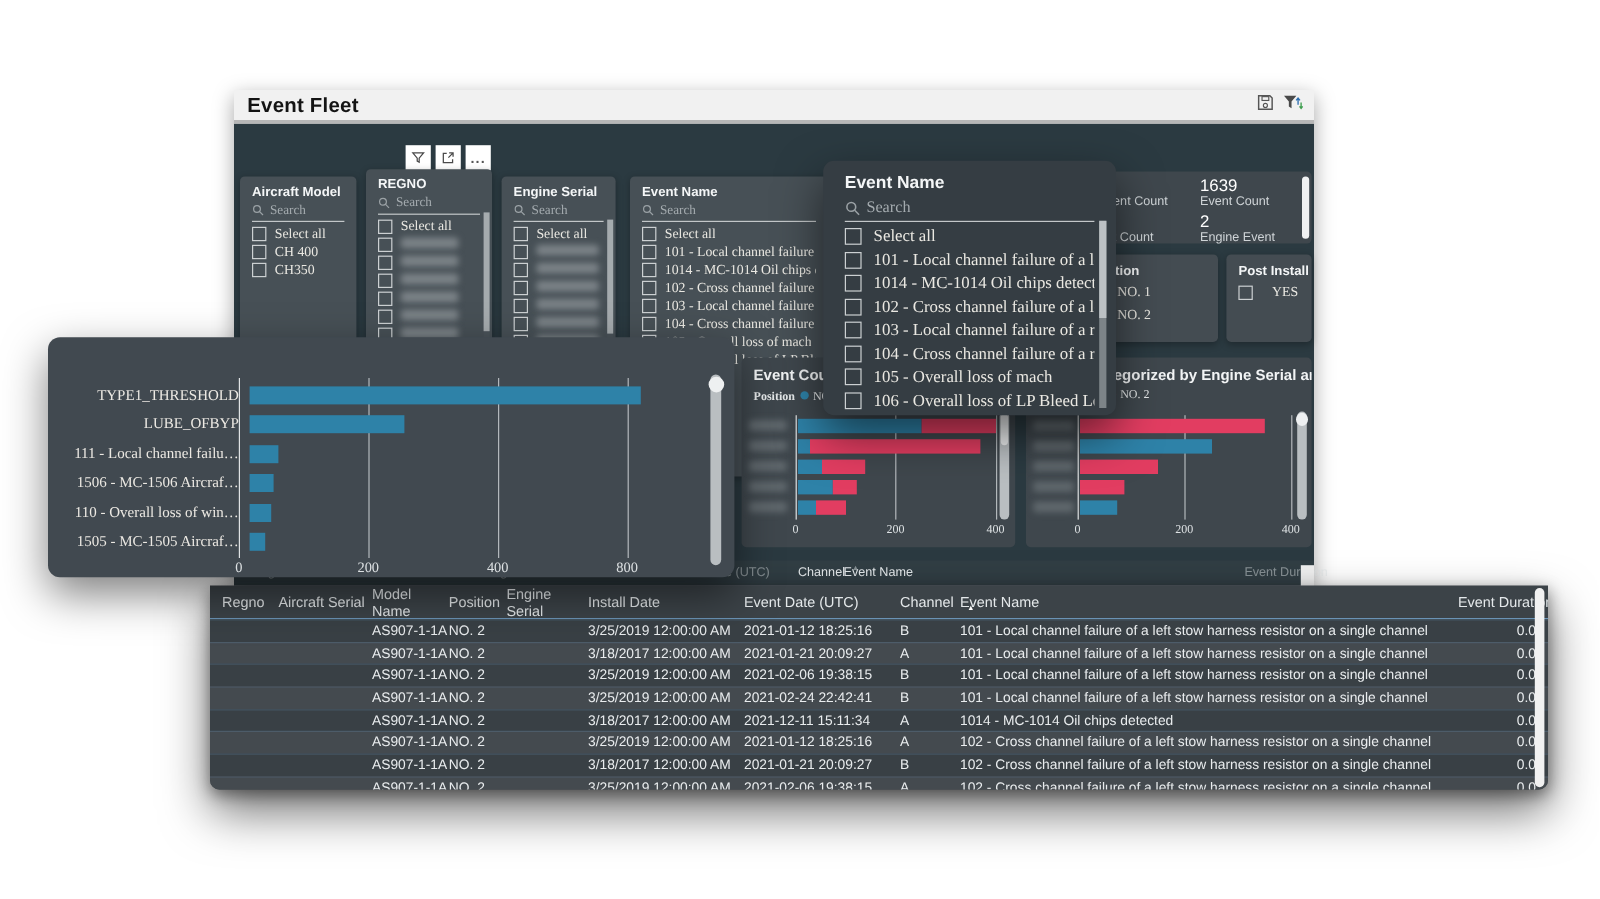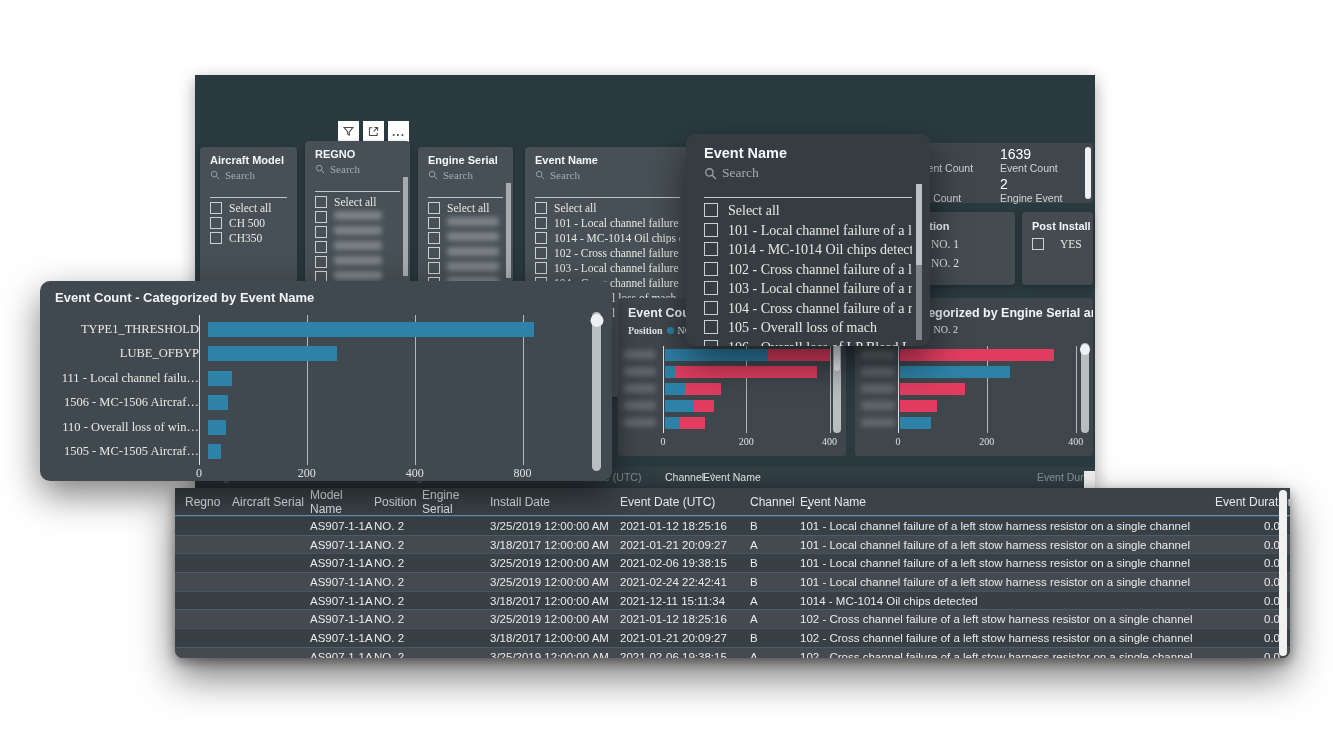--- a/index.html
+++ b/index.html
@@ -13,21 +13,21 @@
   .titlebar .title{font-size:17px;font-weight:bold;color:#141414;padding-left:11px;letter-spacing:.2px;}
   .tb-icons{margin-left:auto;display:flex;gap:7px;padding-right:9px;align-items:center;}
   
   .vh-toolbar{position:absolute;left:143px;top:46px;display:flex;gap:4px;}
   .vh-btn{width:21px;height:21px;background:#fff;display:flex;align-items:center;justify-content:center;color:#444;}
   .vh-btn .dots{font-size:12px;font-weight:bold;letter-spacing:1px;line-height:10px;color:#555;}
   
   .card{position:absolute;background:#475056;border-radius:4px;box-shadow:0 2px 6px rgba(0,0,0,.28);overflow:hidden;}
   .slicer-h{font-weight:bold;font-size:11px;color:#f4f6f7;padding:7px 10px 3px;}
   .search-row{display:flex;align-items:center;gap:5px;margin:0 10px 2px;border-bottom:1px solid #c3c7c9;
-              padding-bottom:16px;color:#a4abaf;font-family:"Liberation Serif",serif;font-size:11px;}
+              padding-bottom:3px;color:#a4abaf;font-family:"Liberation Serif",serif;font-size:11px;}
   .chk-row{display:flex;align-items:flex-start;gap:7px;padding:2px 10px 1px;font-family:"Liberation Serif",serif;
            font-size:11.5px;color:#eae8e2;height:12px;}
   .chk{width:10px;height:10px;border:1px solid #ccd0d2;flex:0 0 auto;background:transparent;}
   .blob{height:9px;border-radius:3px;background:#7b8287;filter:blur(2.5px);}
   .panel-scroll{position:absolute;top:36px;bottom:4px;right:2px;width:5px;background:#68707521;}
   .panel-scroll .pthumb{position:absolute;top:0;left:0;width:5px;height:45%;background:#a5abae;}
   
   .popup{position:absolute;left:686px;top:134px;width:244px;height:212px;background:#353d43;border-radius:9px;
          box-shadow:0 16px 38px rgba(0,0,0,.55);z-index:40;overflow:hidden;}
   .popup .slicer-h{font-size:14.5px;padding:11px 18px 4px;}
@@ -96,20 +96,39 @@
   .t-blob{height:10px;border-radius:5px;background:#70787d;filter:blur(2.5px);}
   .tp-scroll{position:absolute;right:3px;top:2px;bottom:2px;width:8px;background:#f1f1f1;border-radius:4px;}
 </style>
 </head>
 <body>
 
 <div class="stage">
 
   <div class="dashboard">
 
+    <div class="titlebar">
+      <span class="title">Event Fleet</span>
+      <span class="tb-icons">
+        <span>
+          <svg width="15" height="15" viewBox="0 0 16 16">
+              <path d="M2 2h10l2 2v10H2z" fill="none" stroke="#555" stroke-width="1.3"></path>
+              <rect x="5" y="2.7" width="6" height="3.4" fill="none" stroke="#555"></rect>
+              <circle cx="8" cy="10.5" r="1.8" fill="none" stroke="#555"></circle>
+            </svg>
+        </span>
+        <span>
+          <svg width="17" height="15" viewBox="0 0 18 16">
+              <path d="M1 2h11l-4.3 5v6l-2.4-1.6V7z" fill="#4a4a4a"></path>
+              <path d="M13.5 4v6M11.8 6l1.7-2 1.7 2" stroke="#2e6fb0" stroke-width="1.2" fill="none"></path>
+              <path d="M16.2 8v5M14.8 11.3l1.4 1.8 1.4-1.8" stroke="#3f9e4f" stroke-width="1.2" fill="none"></path>
+            </svg>
+        </span>
+      </span>
+    </div>
 
     <div class="vh-toolbar">
       <span class="vh-btn">
         <svg width="13" height="13" viewBox="0 0 16 16">
             <path d="M2.5 3h11L9 8.4v4.1l-2-1.2V8.4z" fill="none" stroke="#4a4a4a" stroke-width="1.3"></path>
           </svg>
       </span>
       <span class="vh-btn">
         <svg width="13" height="13" viewBox="0 0 16 16">
             <path d="M6.5 3.5H3v9.5h9.5V9.5" fill="none" stroke="#4a4a4a" stroke-width="1.3"></path>
@@ -129,21 +148,21 @@
             <path d="M7.6 7.6L11 11" stroke="#9aa1a5" stroke-width="1.2"></path>
           </svg>
         <span>Search</span>
       </div>
       <div class="chk-row">
           <span class="chk"></span>
           <span>Select all</span>
         </div>
       <div class="chk-row">
           <span class="chk"></span>
-          <span>CH 500</span>
+          <span>CH 400</span>
         </div>
       <div class="chk-row">
           <span class="chk"></span>
           <span>CH350</span>
         </div>
     </div>
 
     <div class="card" style="left:110px;top:66px;width:105px;height:260px;">
       <div class="slicer-h">REGNO</div>
       <div class="search-row">
@@ -603,21 +622,20 @@
           <span class="c8">A</span>
           <span class="c9">102 - Cross channel failure of a left stow harness resistor on a single channel</span>
           <span class="c10">0.0</span>
         </div>
 
     </div>
     <div class="tp-scroll"></div>
   </div>
 
   <div class="float-chart">
-    <div class="chart-title" style="padding:9px 0 0 15px;font-size:13px;">Event Count  - Categorized by Event Name</div>
     <div class="gridlayer" style="left:159px;top:34px;width:356px;height:150px;">
       <span class="vgrid axis" style="left:0;"></span>
       <span class="vgrid" style="left:30.3%;"></span>
       <span class="vgrid" style="left:60.6%;"></span>
       <span class="vgrid" style="left:90.9%;"></span>
     </div>
     <div style="position:absolute;left:9px;top:36px;width:506px;">
 
         <div class="lrow">
           <span class="llabel">TYPE1_THRESHOLD</span>

